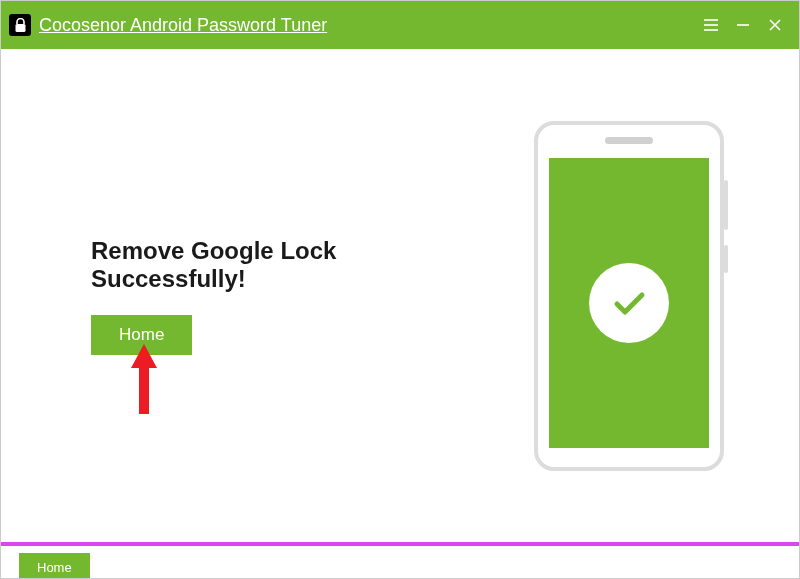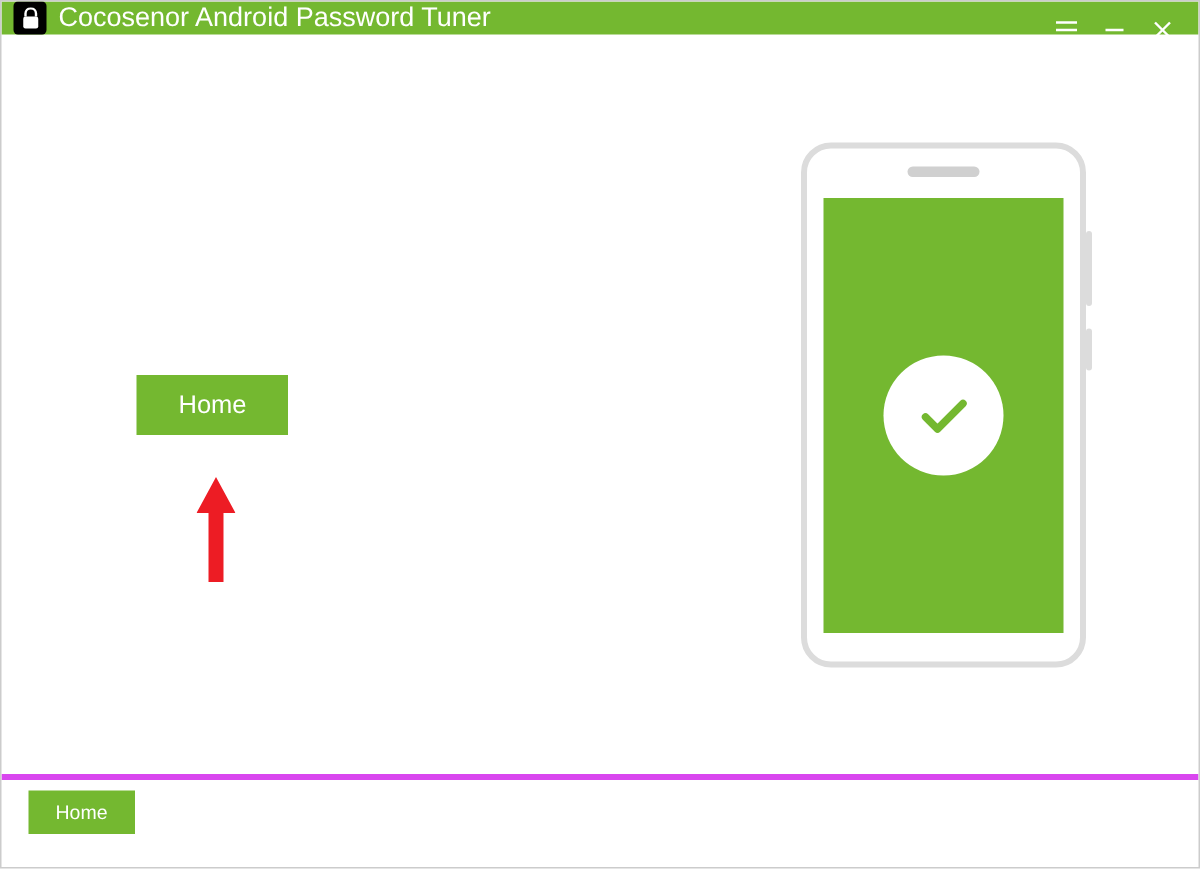--- a/index.html
+++ b/index.html
@@ -6,25 +6,26 @@
     body {
       font-family: "Segoe UI", Arial, sans-serif;
       background: #fff;
       width: 800px;
       height: 579px;
       overflow: hidden;
       border: 1px solid #ccc;
     }
     .titlebar {
       background: #74b830;
-      height: 22px;
-      display: flex;
-      align-items: flex-start;
+      height: 48px;
+      display: flex;
+      align-items: center;
       padding: 0 8px;
       color: #fff;
+      text-decoration: underline;
     }
     .titlebar .app-icon {
       width: 22px; height: 22px;
       background: #000;
       border-radius: 3px;
       display: flex;
       align-items: center;
       justify-content: center;
       margin-right: 8px;
       position: relative;
@@ -169,20 +170,21 @@
   <div class="ctrl">
     <svg width="14" height="14" viewBox="0 0 14 14">
       <line x1="2" y1="2" x2="12" y2="12" stroke="#fff" stroke-width="1.6"></line>
       <line x1="12" y1="2" x2="2" y2="12" stroke="#fff" stroke-width="1.6"></line>
     </svg>
   </div>
 </div>
 
 <div class="content">
   <div class="left-pane">
+    <div class="headline">Remove Google Lock Successfully!</div>
     <button class="done-btn">Home</button>
   </div>
 
   <svg class="arrow" viewBox="0 0 26 70">
     <polygon points="13,0 26,24 18,24 18,70 8,70 8,24 0,24" fill="#ed1c24"></polygon>
   </svg>
 
   <div class="phone-wrap">
     <div class="phone">
       <div class="speaker"></div>

